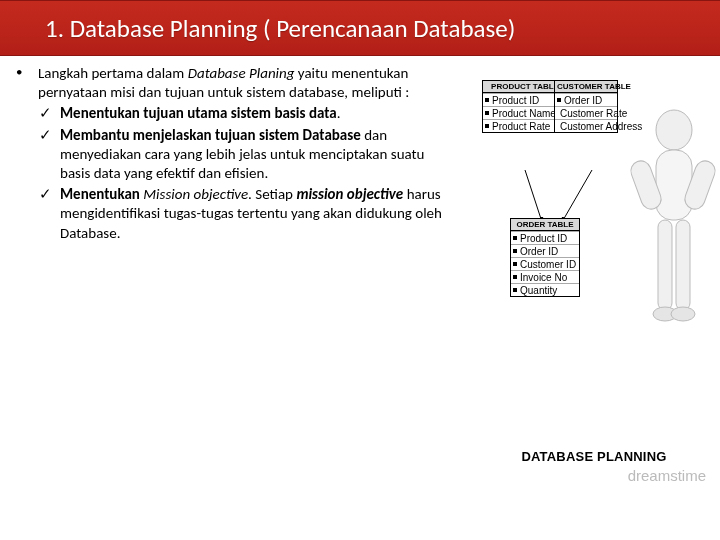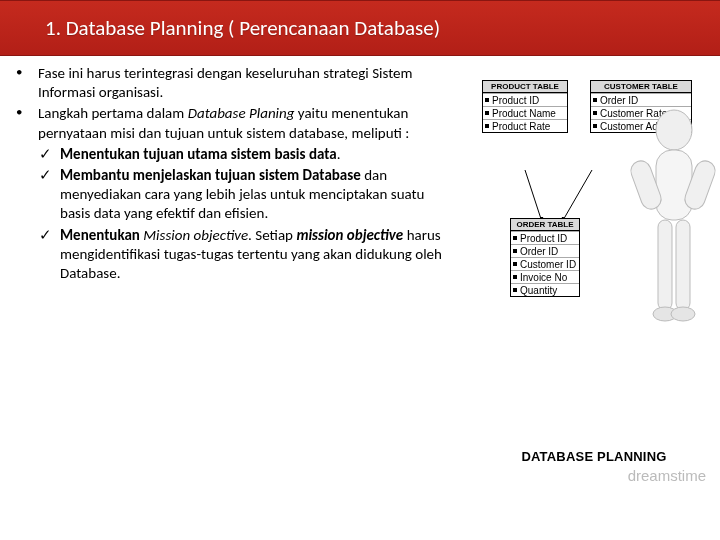--- a/index.html
+++ b/index.html
@@ -10,21 +10,21 @@
     background: #fff;
     overflow: hidden;
   }
   .header {
     width: 720px;
     height: 56px;
     background: linear-gradient(#c52a1e, #b21f17);
     border-top: 1px solid #8a1510;
     border-bottom: 1px solid #8a1510;
     color: #fff;
-    font-size: 21px;
+    font-size: 25px;
     font-weight: 400;
     padding: 0 0 0 45px;
     display: flex;
     align-items: center;
     text-shadow: 0 1px 1px rgba(0,0,0,0.25);
   }
   .content {
     display: flex;
     flex-direction: row;
     padding: 8px 6px 0 10px;
@@ -138,42 +138,39 @@
     padding: 0 2px;
     border-top: 1px solid #aaa;
     height: 13px;
     font-size: 10px;
     white-space: nowrap;
   }
   .bullet-dot {
     width: 4px; height: 4px; background:#000; display:inline-block; margin-right:3px; border-radius:0;
   }
   .t-product { left: 0; top: 0; }
-  .t-customer { left: 72px; top: 0; width:102px;margin-left:36px;}
+  .t-customer { left: 72px; top: 0; width:64px;}
   .t-order { left: 28px; top: 138px; width:70px;}
   .arrows {
     position:absolute;
     left:0; top:0;
     width:150px; height:270px;
     pointer-events:none;
   }
 </style>
 </head>
 <body>
 
 <div class="header">
   <span>1. Database Planning ( Perencanaan Database)</span>
 </div>
 
 <div class="content">
   <div class="left-col">
     <ul class="bullets">
-      <li>
-        <span>Fase ini harus terintegrasi dengan keseluruhan strategi Sistem Informasi organisasi.</span>
-      </li>
       <li>
         <span>Langkah pertama dalam </span><em><span>Database Planing</span></em><span> yaitu menentukan pernyataan misi dan tujuan untuk sistem database, meliputi :</span>
         <ul class="checks">
           <li>
             <b><span>Menentukan  tujuan  utama sistem  basis  data</span></b><span>.</span>
           </li>
           <li>
             <b><span>Membantu  menjelaskan tujuan sistem Database</span></b><span> dan menyediakan cara yang lebih jelas untuk menciptakan  suatu  basis  data  yang  efektif  dan efisien.</span>
           </li>
           <li>

